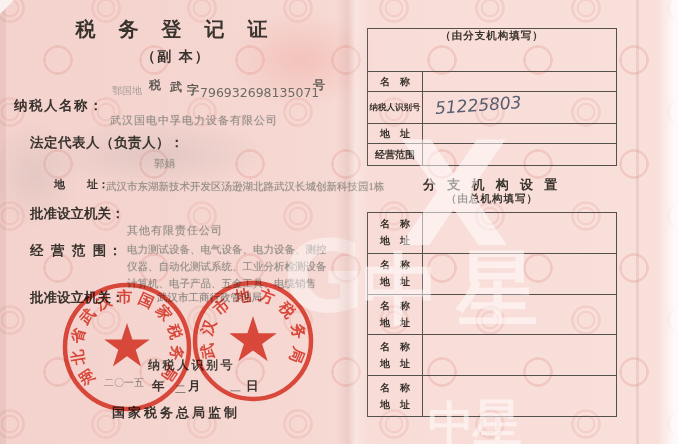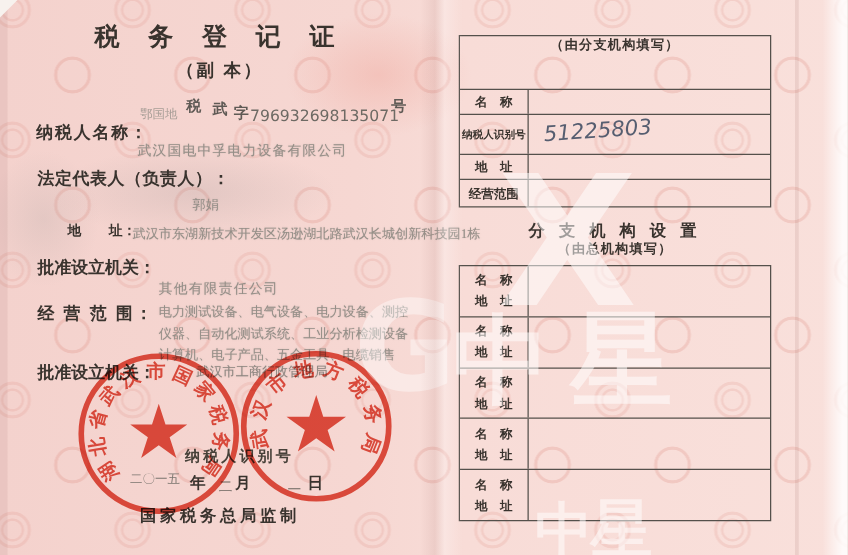--- a/index.html
+++ b/index.html
@@ -52,21 +52,21 @@
   <div class="abs lbl ctr" style="left:40px;top:48px;width:272px;font-size:14px;letter-spacing:2px;">（副  本）</div>
   <div class="abs lbl ctr" style="left:40px;top:16px;width:272px;font-size:20px;letter-spacing:9px;">税 务 登 记 证</div>
 
   <span class="abs" style="left:112px;top:84px;font-size:10px;color:#a89e97;">鄂国地</span>
   <span class="abs lbl" style="left:149px;top:77px;font-size:12px;color:#5f5a55;">税</span>
   <span class="abs lbl" style="left:170px;top:79px;font-size:12px;color:#5f5a55;">武</span>
   <span class="abs lbl" style="left:187px;top:82px;font-size:12px;color:#5f5a55;">字</span>
   <span class="abs" style="left:200px;top:85px;font-size:12.5px;color:#6e6a64;font-family:'DejaVu Sans',sans-serif;">796932698135071</span>
   <span class="abs lbl" style="left:313px;top:77px;font-size:12px;color:#5f5a55;">号</span>
 
-  <span class="abs lbl" style="left:29px;top:97px;font-size:13.5px;letter-spacing:1.5px;">纳税人名称：</span>
+  <span class="abs lbl" style="left:14px;top:97px;font-size:13.5px;letter-spacing:1.5px;">纳税人名称：</span>
   <span class="abs val" style="left:110px;top:113px;font-size:11px;letter-spacing:1px;">武汉国电中孚电力设备有限公司</span>
 
   <span class="abs lbl" style="left:30px;top:134px;font-size:13.5px;letter-spacing:0.5px;">法定代表人（负责人）：</span>
   <span class="abs val" style="left:154px;top:157px;font-size:10.5px;">郭娟</span>
 
   <span class="abs lbl" style="left:30px;top:177px;font-size:11px;margin-left:24px;">地　　址：</span>
   <span class="abs val" style="left:106px;top:180px;font-size:10.5px;">武汉市东湖新技术开发区汤逊湖北路武汉长城创新科技园1栋</span>
 
   <span class="abs lbl" style="left:30px;top:205px;font-size:13.5px;">批准设立机关：</span>
   <span class="abs val" style="left:127px;top:223px;font-size:11px;letter-spacing:1px;">其他有限责任公司</span>

